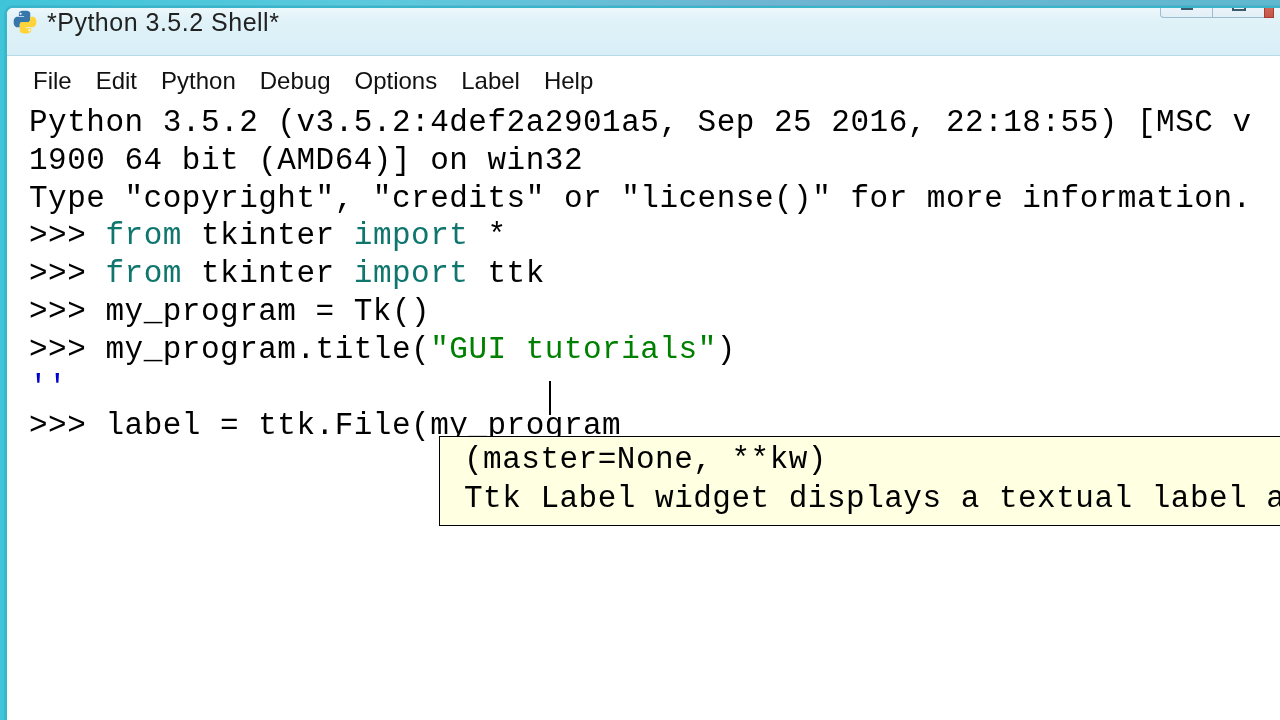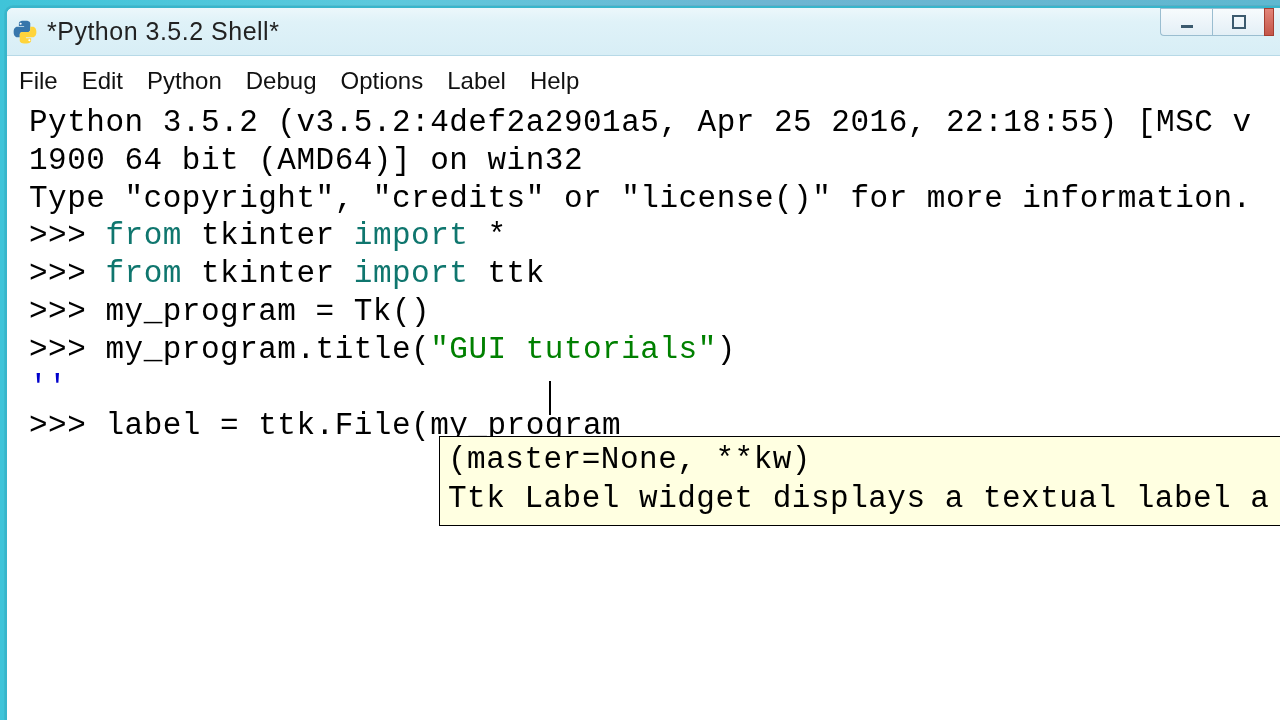--- a/index.html
+++ b/index.html
@@ -20,21 +20,20 @@
     border-radius: 8px 0 0 0;
     overflow: hidden;
     background: #fff;
     box-shadow: 0 0 0 1px rgba(0,0,0,0.05);
   }
   .titlebar {
     height: 48px;
     background: linear-gradient(to bottom, #ecf7fb 0%, #dff2f8 30%, #d8eef6 100%);
     border-bottom: 1px solid #b7d9e7;
     display: flex;
-    align-items: center;
     padding: 0 6px 0 4px;
   }
   .app-icon {
     width: 28px; height: 28px;
     margin-right: 8px;
     position: relative;
     flex: 0 0 28px;
   }
   .title-text {
     font-size: 25px;
@@ -64,21 +63,21 @@
     width: 10px;
     background: linear-gradient(to bottom, #e28579, #c45649);
     border-color: #a63e31;
   }
   .menubar {
     height: 52px;
     background: #fff;
     border-bottom: 2px solid #e6e6e6;
     display: flex;
     align-items: center;
-    padding-left: 4px;
+    padding-left: 18px;
     gap: 2px;
   }
   .menu-item {
     font-size: 24px;
     color: #111;
     padding: 2px 14px 2px 8px;
     cursor: default;
   }
   .shell-body {
     position: absolute;
@@ -98,21 +97,21 @@
   .str-green { color: #008000; }
   .out-blue { color: #0000cc; }
   .tooltip {
     position: absolute;
     left: 432px;
     top: 340px;
     right: 0;
     background: #ffffe1;
     border: 1px solid #000;
     border-right: none;
-    padding: 4px 8px 6px 8px;
+    padding: 4px 8px 6px 24px;
     font-family: "Courier New", monospace;
     font-size: 31px;
     line-height: 1.25;
     color: #000;
     white-space: pre;
     overflow: hidden;
     letter-spacing: 0.5px;
   }
   .caret {
     position: absolute;
@@ -156,21 +155,21 @@
   <div class="menubar">
     <div class="menu-item"><span>File</span></div>
     <div class="menu-item"><span>Edit</span></div>
     <div class="menu-item"><span>Python</span></div>
     <div class="menu-item"><span>Debug</span></div>
     <div class="menu-item"><span>Options</span></div>
     <div class="menu-item"><span>Label</span></div>
     <div class="menu-item"><span>Help</span></div>
   </div>
 
-  <div class="shell-body"><span>Python 3.5.2 (v3.5.2:4def2a2901a5, Apr 25 2016, 22:18:55) [MSC v</span>
+  <div class="shell-body"><span>Python 3.5.2 (v3.5.2:4def2a2901a5, Sep 25 2016, 22:18:55) [MSC v</span>
 <span>1900 64 bit (AMD64)] on win32</span>
 <span>Type "copyright", "credits" or "license()" for more information.</span>
 <span class="prompt">&gt;&gt;&gt; </span><span class="kw-orange">from</span><span> tkinter </span><span class="kw-orange">import</span><span> *</span>
 <span class="prompt">&gt;&gt;&gt; </span><span class="kw-orange">from</span><span> tkinter </span><span class="kw-orange">import</span><span> ttk</span>
 <span class="prompt">&gt;&gt;&gt; </span><span>my_program = Tk()</span>
 <span class="prompt">&gt;&gt;&gt; </span><span>my_program.title(</span><span class="str-green">"GUI tutorials"</span><span>)</span>
 <span class="out-blue">''</span>
 <span class="prompt">&gt;&gt;&gt; </span><span>label = ttk.File(my_program</span>
     <div class="caret"></div>
     <div class="tooltip"><span>(master=None, **kw)</span>

